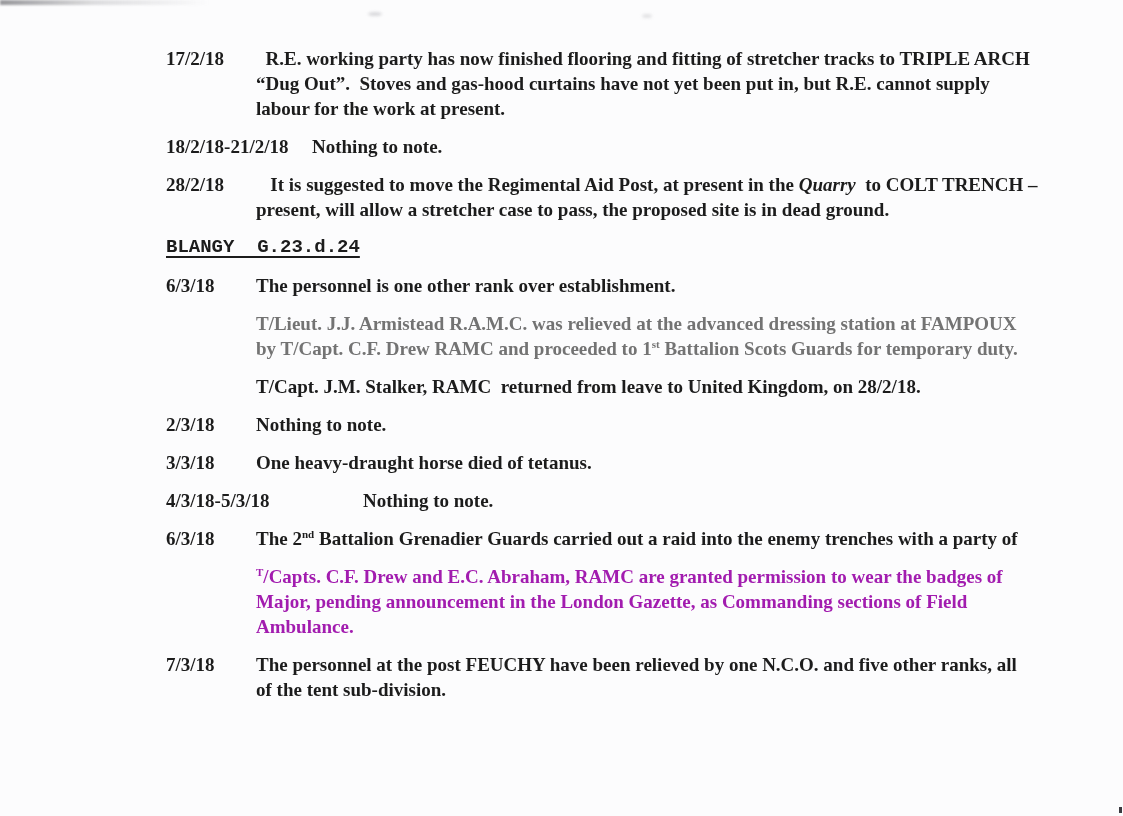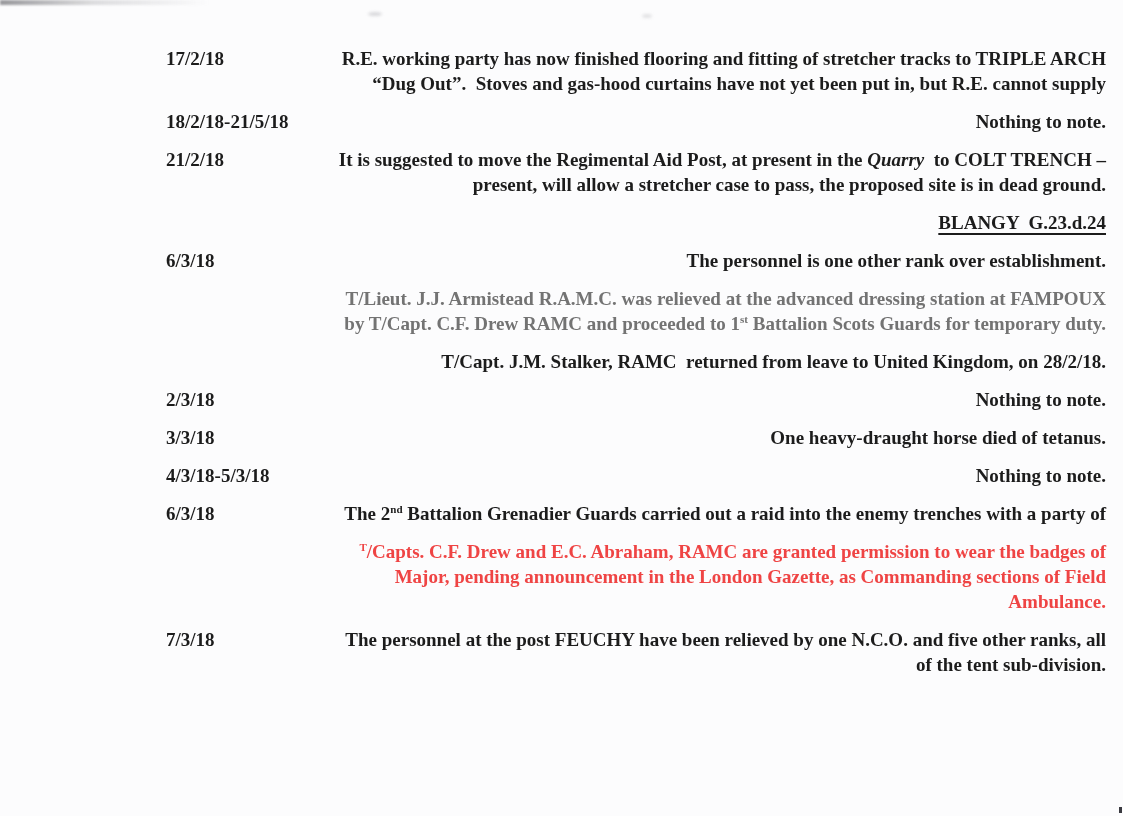--- a/index.html
+++ b/index.html
@@ -9,27 +9,27 @@
     background:#fcfcfd;
     font-family:"Liberation Serif","DejaVu Serif",serif;
     font-weight:700;
     color:#1c1c1c;
     overflow:hidden;
   }
   .content{position:absolute;left:166px;top:46px;width:940px;}
   .entry{position:relative;margin-bottom:13px;font-size:19px;line-height:25px;}
   .entry .date{position:absolute;left:0;top:0;white-space:pre;}
   .entry .body{margin-left:90px;}
-  .entry.heading .body{margin-left:0;}
+  .entry.heading .body{margin-left:0;font-family:Liberation Mono, monospace;}
   .entry.heading .line{
     text-decoration:underline;
     text-decoration-thickness:2px;
     text-underline-offset:4px;
   }
-  .line{white-space:pre;text-align:right;}
+  .line{white-space:pre;}
   sup{font-size:0.58em;line-height:0;vertical-align:super;}
   i{font-style:italic;margin-top:8px;}
   
   .smudge-tl{position:absolute;left:0;top:0;width:210px;height:5px;
     background:linear-gradient(90deg,rgba(70,70,75,.55),rgba(130,130,135,.25) 45%,rgba(200,200,205,0));
     filter:blur(1px);}
   .speck-a{position:absolute;left:368px;top:12px;width:14px;height:4px;border-radius:50%;
     background:rgba(140,140,145,.30);filter:blur(1.5px);}
   .speck-b{position:absolute;left:642px;top:14px;width:10px;height:4px;border-radius:50%;
     background:rgba(150,150,155,.25);filter:blur(1.5px);}
@@ -42,30 +42,31 @@
   <div class="smudge-tl"></div>
   <div class="speck-a"></div>
   <div class="speck-b"></div>
   <div class="speck-br"></div>
   <div class="content">
       <div class="entry dated">
         <span class="date">17/2/18</span>
         <div class="body">
           <div class="line">  R.E. working party has now finished flooring and fitting of stretcher tracks to TRIPLE ARCH</div>
           <div class="line">“Dug Out”.  Stoves and gas-hood curtains have not yet been put in, but R.E. cannot supply</div>
+          <div class="line">labour for the work at present.</div>
         </div>
       </div>
       <div class="entry inline">
-        <span class="date">18/2/18-21/5/18</span>
+        <span class="date">18/2/18-21/2/18</span>
         <div class="body" style="margin-left: 146px;">
           <div class="line">Nothing to note.</div>
         </div>
       </div>
       <div class="entry dated">
-        <span class="date">21/2/18</span>
+        <span class="date">28/2/18</span>
         <div class="body">
           <div class="line">   It is suggested to move the Regimental Aid Post, at present in the <i>Quarry</i>  to COLT TRENCH –</div>
           <div class="line">present, will allow a stretcher case to pass, the proposed site is in dead ground.</div>
         </div>
       </div>
       <div class="entry heading">
         <div class="body">
           <div class="line">BLANGY  G.23.d.24</div>
         </div>
       </div>
@@ -104,21 +105,21 @@
           <div class="line">Nothing to note.</div>
         </div>
       </div>
       <div class="entry dated">
         <span class="date">6/3/18</span>
         <div class="body">
           <div class="line">The 2<sup>nd</sup> Battalion Grenadier Guards carried out a raid into the enemy trenches with a party of</div>
         </div>
       </div>
       <div class="entry para">
-        <div class="body" style="color: #ef4444;">
+        <div class="body" style="color: #a21caf;">
           <div class="line"><sup>T</sup>/Capts. C.F. Drew and E.C. Abraham, RAMC are granted permission to wear the badges of</div>
           <div class="line">Major, pending announcement in the London Gazette, as Commanding sections of Field</div>
           <div class="line">Ambulance.</div>
         </div>
       </div>
       <div class="entry dated">
         <span class="date">7/3/18</span>
         <div class="body">
           <div class="line">The personnel at the post FEUCHY have been relieved by one N.C.O. and five other ranks, all</div>
           <div class="line">of the tent sub-division.</div>

